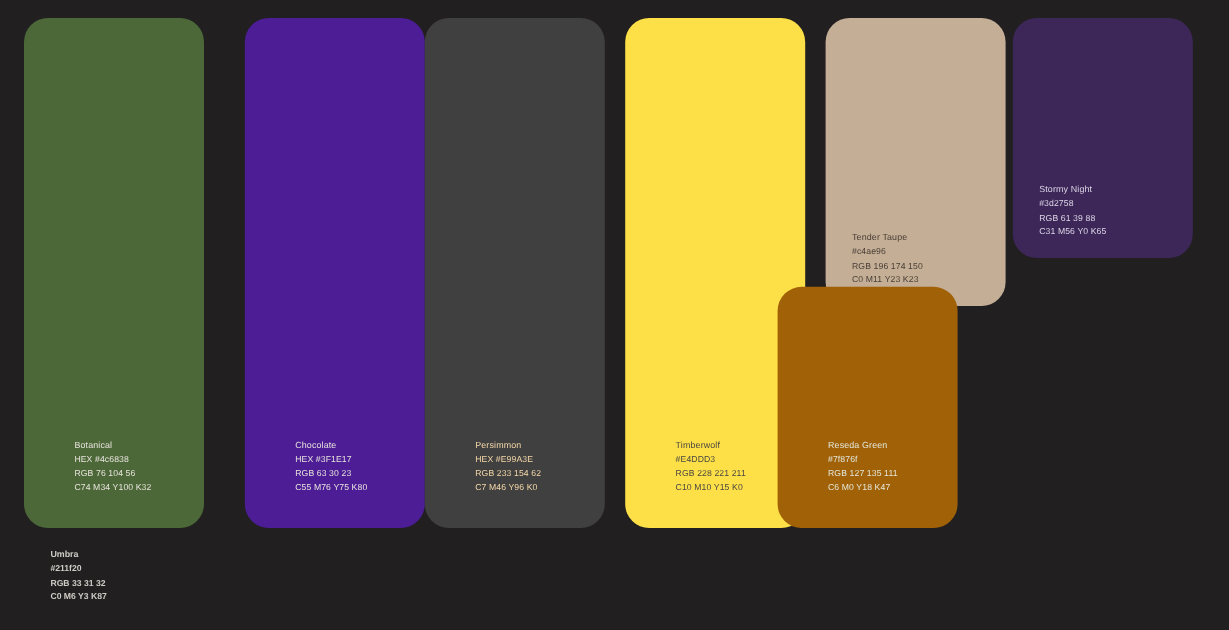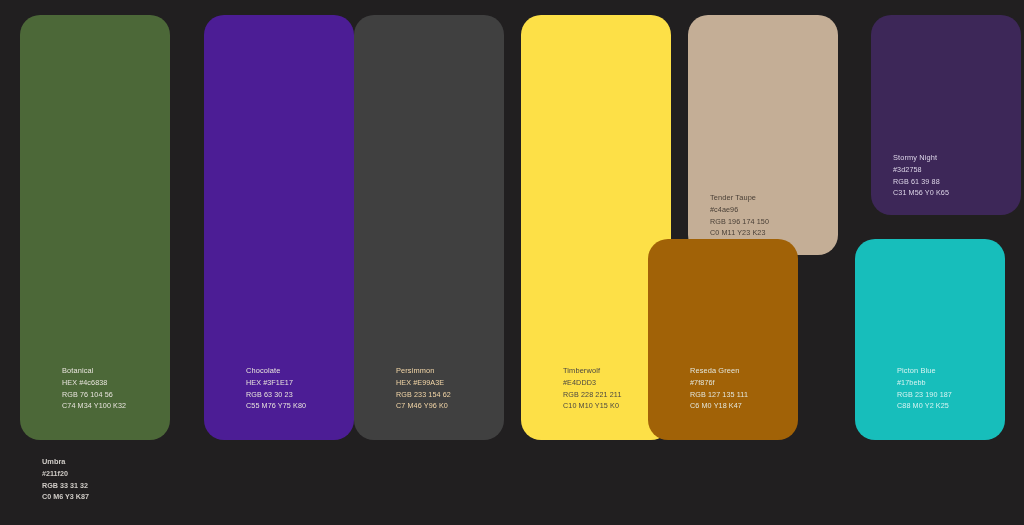--- a/index.html
+++ b/index.html
@@ -102,46 +102,38 @@
 
   <div class="swatch-card" style="left: 688px; top: 15px; width: 150px; height: 240px; background: rgb(196, 174, 150);">
     <div class="swatch-info info-bottom-short" style="color: rgb(74, 64, 55);">
       <span class="sw-name">Tender Taupe</span>
       <span class="sw-hex">#c4ae96</span>
       <span class="sw-rgb">RGB 196 174 150</span>
       <span class="sw-cmyk">C0 M11 Y23 K23</span>
     </div>
   </div>
 
-  <div class="swatch-card" style="left: 871px; top: 15px; width: 150px; height: 200px; background: rgb(61, 39, 88);">
+  <div class="swatch-card" style="left: 844px; top: 15px; width: 150px; height: 200px; background: rgb(61, 39, 88);">
     <div class="swatch-info info-bottom-short" style="color: rgb(221, 214, 232);">
       <span class="sw-name">Stormy Night</span>
       <span class="sw-hex">#3d2758</span>
       <span class="sw-rgb">RGB 61 39 88</span>
       <span class="sw-cmyk">C31 M56 Y0 K65</span>
     </div>
   </div>
 
   <div class="swatch-card" style="left: 648px; top: 239px; width: 150px; height: 201px; background: #a16207;">
     <div class="swatch-info info-bottom" style="color: rgb(227, 230, 220);">
       <span class="sw-name">Reseda Green</span>
       <span class="sw-hex">#7f876f</span>
       <span class="sw-rgb">RGB 127 135 111</span>
       <span class="sw-cmyk">C6 M0 Y18 K47</span>
     </div>
   </div>
 
-  <div class="swatch-card" style="left: 855px; top: 239px; width: 150px; height: 201px; background: rgb(23, 190, 187);">
-    <div class="swatch-info info-bottom" style="color: rgb(215, 244, 242);">
-      <span class="sw-name">Picton Blue</span>
-      <span class="sw-hex">#17bebb</span>
-      <span class="sw-rgb">RGB 23 190 187</span>
-      <span class="sw-cmyk">C88 M0 Y2 K25</span>
-    </div>
-  </div>
 
   <div class="bg-swatch-info" style="left: 42px; top: 456px; color: rgb(207, 203, 198);">
     <span class="sw-name">Umbra</span>
     <span class="sw-hex">#211f20</span>
     <span class="sw-rgb">RGB 33 31 32</span>
     <span class="sw-cmyk">C0 M6 Y3 K87</span>
   </div>
 
 </div>
 

